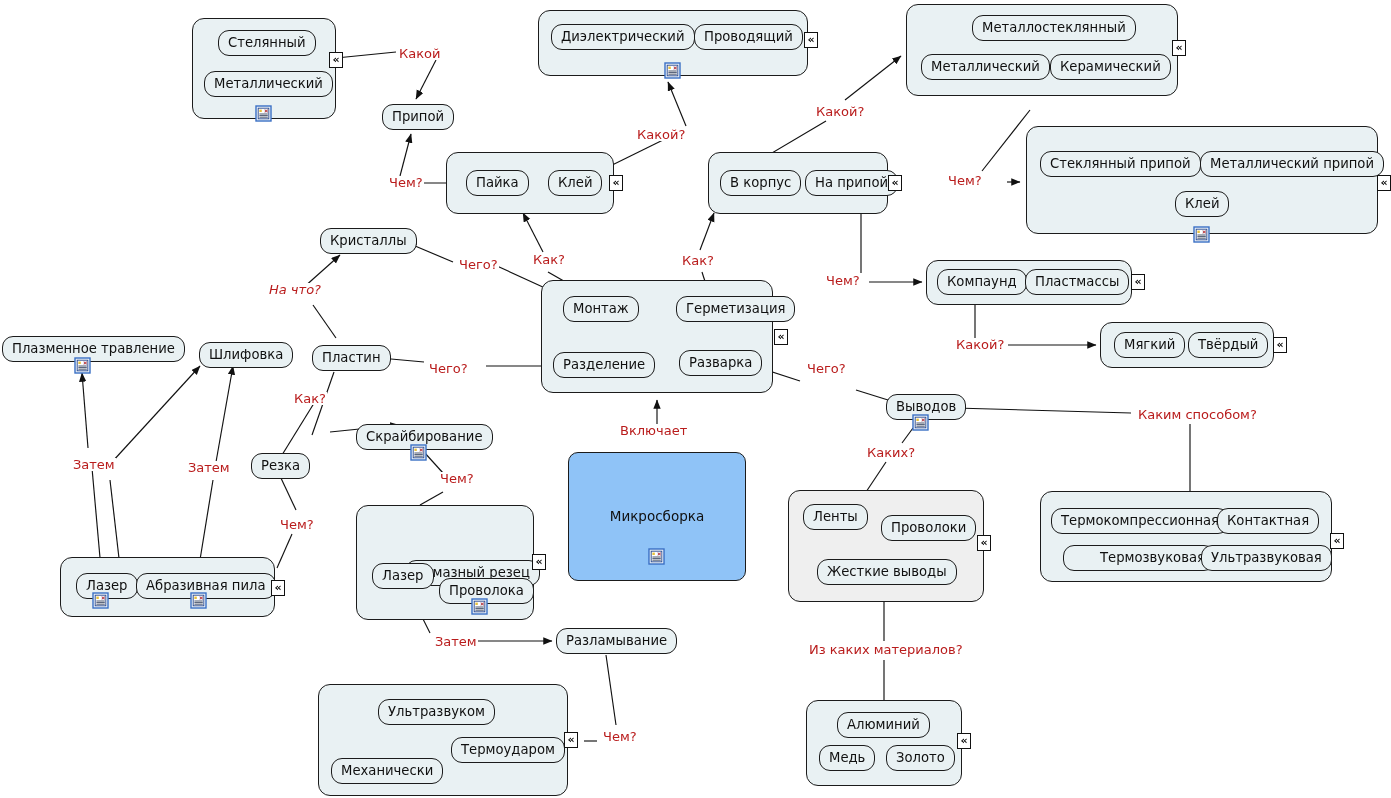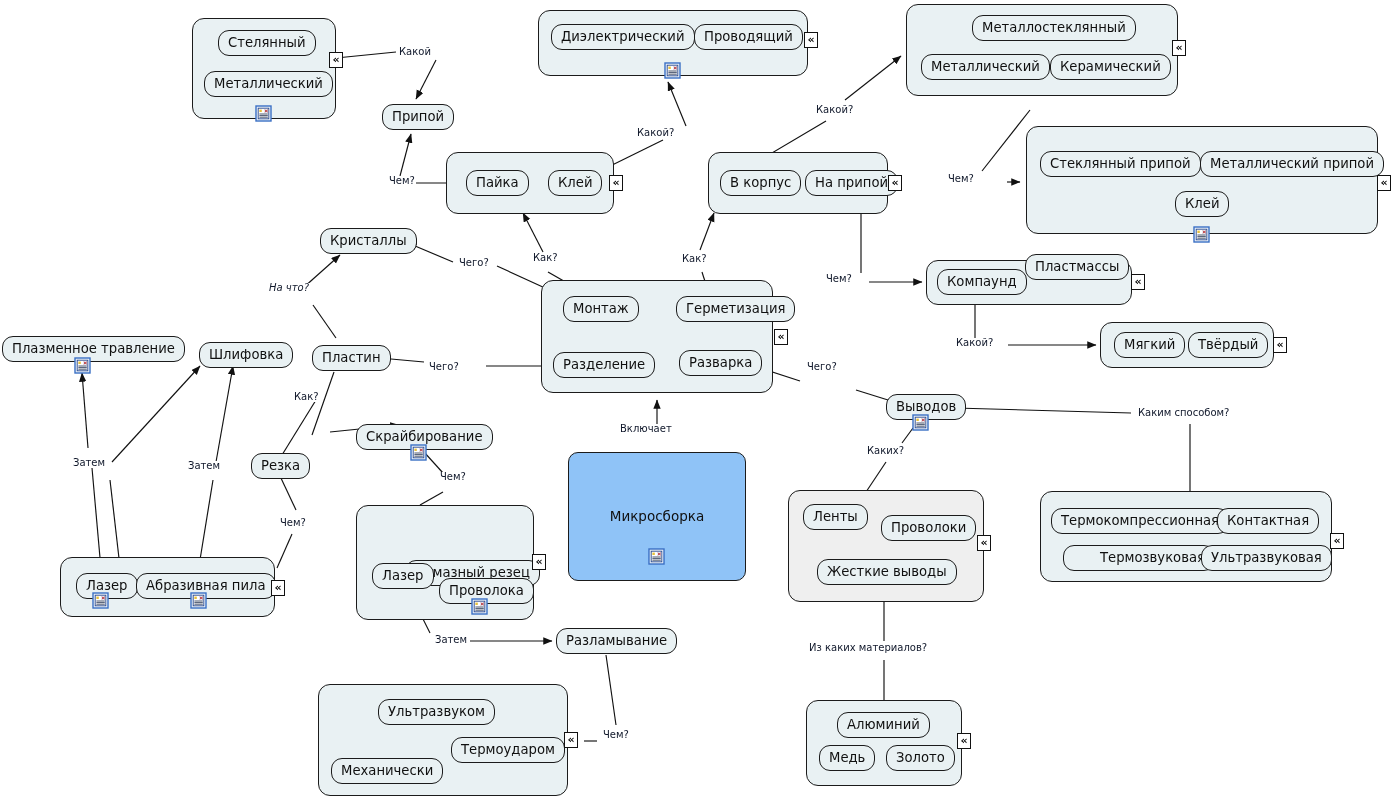--- a/index.html
+++ b/index.html
@@ -48,22 +48,22 @@
     height:26px;
   }
   .node.central{
     background:#8fc3f7;
     border-radius:10px;
     font-size:13.5px;
   }
   
   .elabel{
     position:absolute;
-    font-size:10px;
-    color:#0f172a;
+    font-size:13px;
+    color:#b91c1c;
     background:#ffffff;
     white-space:nowrap;
     line-height:1;
     padding:0 1px;
   }
   
   .chev{
     position:absolute;
     width:14px;height:16px;
     box-sizing:border-box;
@@ -233,21 +233,21 @@
     <rect x="3.2" y="3.2" width="10.6" height="10.6" fill="#fff" stroke="#2b4b8c" stroke-width="0.9"></rect>
     <rect x="4.4" y="4.6" width="2.4" height="2.4" fill="#e8c13a"></rect>
     <rect x="9.5" y="4.4" width="3.6" height="3.2" fill="#cfd8ea"></rect>
     <path d="M9.8,4.8 L12.8,7.2 M12.8,4.8 L9.8,7.2" stroke="#c02a2a" stroke-width="0.9"></path>
     <path d="M4.4,9 H12.8 M4.4,10.6 H12.8 M4.4,12.2 H12.8" stroke="#37445e" stroke-width="0.9"></path>
   </svg>
   <div class="elabel" style="left:947px;top:174px;">Чем?</div>
 
   <div class="group" style="left:926px;top:260px;width:206px;height:45px;"></div>
   <div class="node" style="left:937px;top:269px;">Компаунд</div>
-  <div class="node" style="left:1025px;top:254px;">Пластмассы</div>
+  <div class="node" style="left:1025px;top:269px;">Пластмассы</div>
   <div class="chev" style="left:1131px;top:274px;">«</div>
   <div class="elabel" style="left:825px;top:274px;">Чем?</div>
 
   <div class="group" style="left:1100px;top:322px;width:174px;height:46px;"></div>
   <div class="node" style="left:1114px;top:332px;">Мягкий</div>
   <div class="node" style="left:1188px;top:332px;">Твёрдый</div>
   <div class="chev" style="left:1273px;top:337px;">«</div>
   <div class="elabel" style="left:955px;top:338px;">Какой?</div>
 
   <div class="group" style="left:541px;top:280px;width:232px;height:113px;"></div>

